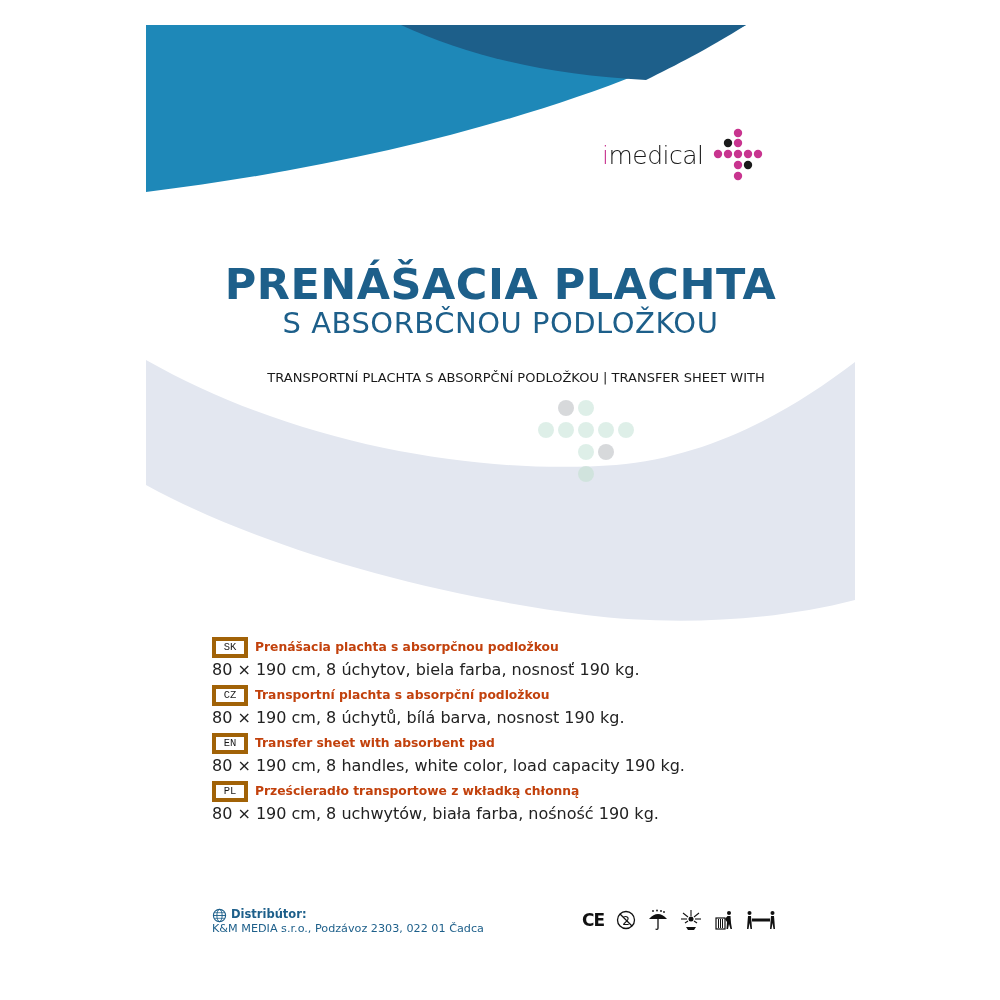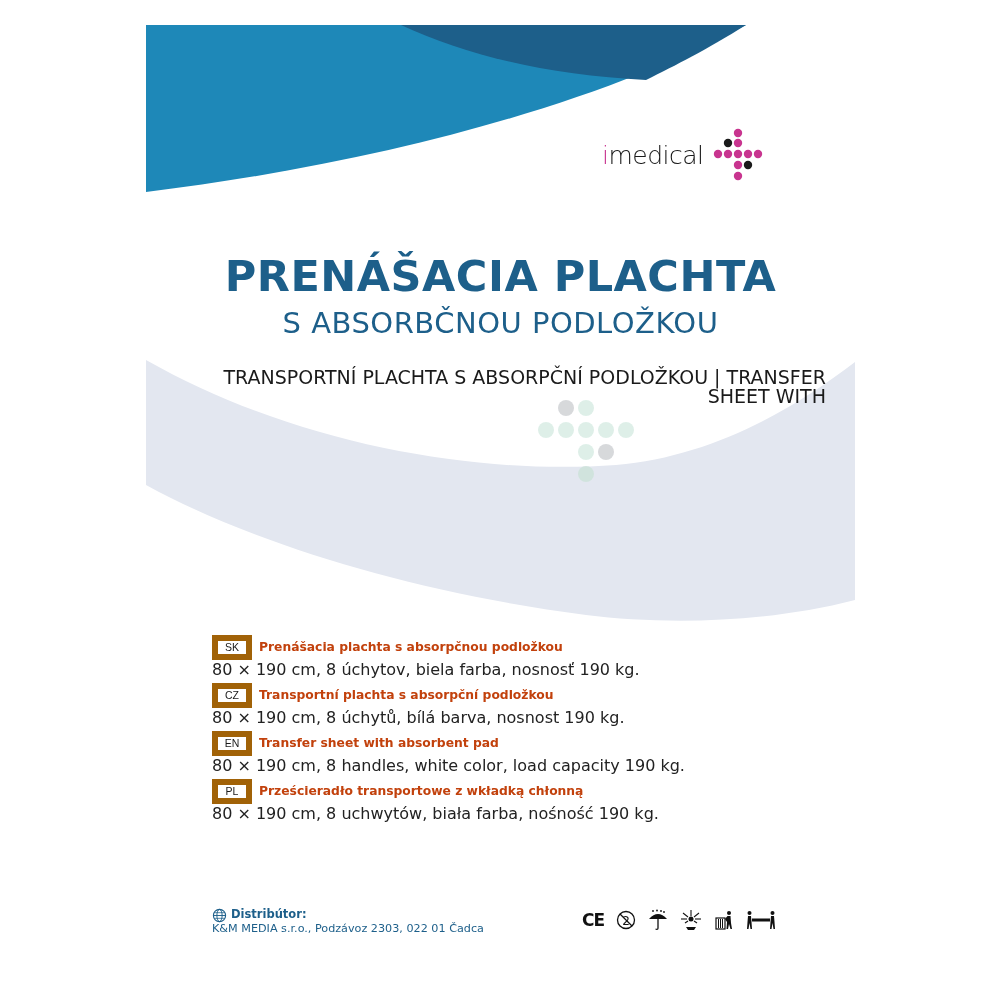--- a/index.html
+++ b/index.html
@@ -6,35 +6,35 @@
   body { width: 1000px; height: 1000px; position: relative; overflow: hidden;
          font-family: "Liberation Sans", "DejaVu Sans", sans-serif; }
   .page { position: absolute; left: 146px; top: 25px; width: 709px; height: 950px;
           background: #ffffff; overflow: hidden; }
   .bg-shapes { position: absolute; left: 0; top: 0; width: 709px; height: 950px; }
   .logo { position: absolute; left: 456px; top: 100px; height: 60px; display: flex; align-items: center; }
   .logo-text { font-family: "DejaVu Sans", sans-serif; font-size: 25px; color: #1a1a1a;
                letter-spacing: -0.5px; font-weight: 300; }
   .logo-text .i { color: #c8348f; }
   .logo-cross { margin-left: 4px; width: 60px; height: 56px; }
-  .title { position: absolute; left: 0; width: 709px; top: 226px; text-align: center;
+  .title { position: absolute; left: 0; width: 709px; top: 234px; text-align: center;
            font-family: "DejaVu Sans", sans-serif; font-weight: bold; font-size: 43px;
            color: #1d5f8a; letter-spacing: 0.5px; }
   .subtitle { position: absolute; left: 0; width: 709px; top: 281px; text-align: center;
               font-family: "DejaVu Sans", sans-serif; font-size: 29px; color: #1d5f8a; letter-spacing: 0.5px; }
-  .multi { position: absolute; left: 60px; width: 620px; top: 343px; text-align: right;
-           font-family: "DejaVu Sans", sans-serif; font-size: 19px; color: #1a1a1a; line-height: 19px;
+  .multi { position: absolute; left: 60px; width: 620px; top: 343px; text-align: center;
+           font-family: "DejaVu Sans", sans-serif; font-size: 13px; color: #1a1a1a; line-height: 19px;
            z-index: 3; }
   .watermark { position: absolute; left: 385px; top: 368px; width: 110px; height: 90px; z-index: 2; }
   .entries { position: absolute; left: 66px; top: 613px; width: 560px; }
   .entry { margin-bottom: 8px; }
   .entry-head { display: flex; align-items: center; height: 18px; }
-  .lang { display: inline-block; border: 6px solid #a16207; font-size: 10.5px; color: #1a1a1a;
+  .lang { display: inline-block; border: 4px solid #a16207; font-size: 10.5px; color: #1a1a1a;
           padding: 0 5px; height: 13px; line-height: 13px; min-width: 18px; text-align: center;
-          font-family: Liberation Sans, sans-serif; margin-right: 7px; }
+          font-family: Liberation Mono, monospace; margin-right: 7px; }
   .entry-title { font-family: "DejaVu Sans", sans-serif; font-weight: bold; font-size: 12.3px; color: #c2410c; }
   .entry-desc { font-family: "DejaVu Sans", sans-serif; font-size: 16px; color: #222; margin-top: 4px; height: 18px; }
   .distributor { position: absolute; left: 66px; top: 882px; display: flex; }
   .globe { width: 15px; height: 15px; margin-right: 4px; margin-top: 1px; }
   .dist-label { font-family: "DejaVu Sans", sans-serif; font-weight: bold; font-size: 11.5px; color: #1d5f8a; line-height: 14px; }
   .dist-addr { font-family: "DejaVu Sans", sans-serif; font-size: 11.2px; color: #1d5f8a; line-height: 15px; margin-left: -19px; }
   .symbols { position: absolute; left: 436px; top: 884px; display: flex; align-items: center; gap: 12px; }
   .sym { display: inline-flex; align-items: center; justify-content: center; height: 22px; }
   .ce { font-family: "DejaVu Sans", sans-serif; font-size: 17px; font-weight: bold; color: #111; letter-spacing: -1px; }
 </style>

